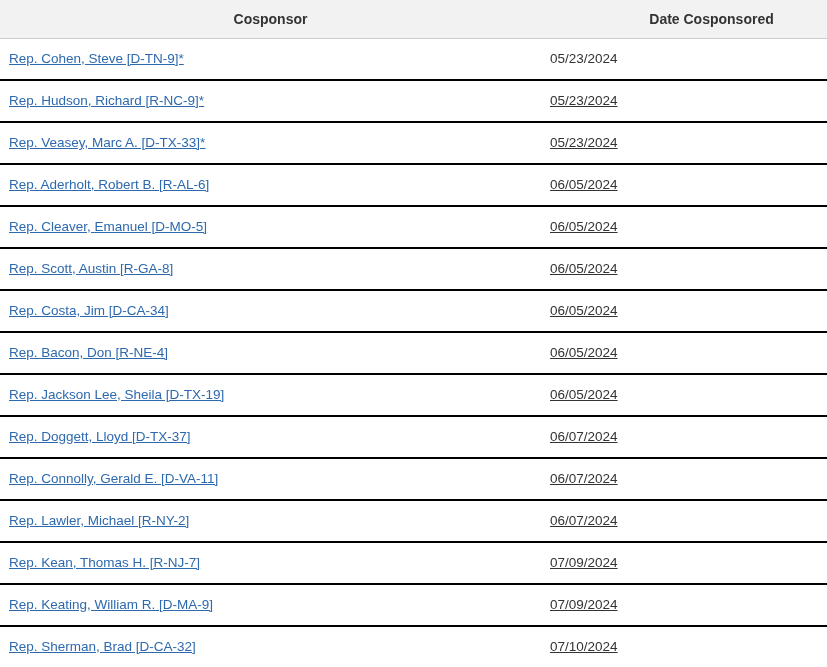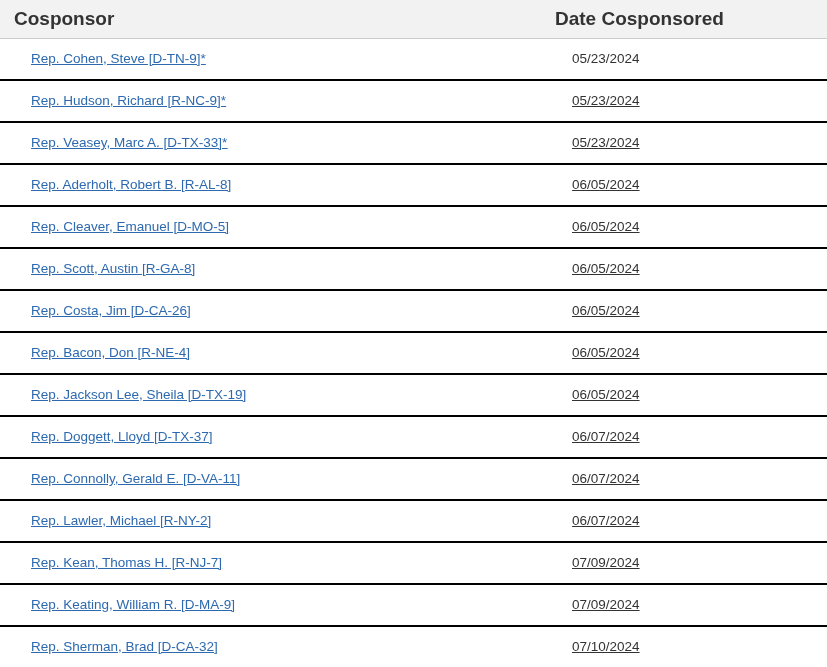--- a/index.html
+++ b/index.html
@@ -17,30 +17,30 @@
     background: #ffffff;
   }
   table.cosponsor-table {
     width: 827px;
     border-collapse: collapse;
     table-layout: fixed;
     border-right: 1px solid #cccccc;
   }
   table.cosponsor-table th {
     background: #f2f2f2;
-    text-align: left;
+    text-align: center;
     font-weight: bold;
     color: #333333;
     padding: 12px 14px;
     line-height: 14px;
     border-bottom: 1px solid #cccccc;
-    font-size: 19px;
+    font-size: 14px;
   }
   table.cosponsor-table td {
-    padding: 13px 31px;
+    padding: 13px 9px;
     line-height: 14px;
     vertical-align: middle;
     font-size: 13.5px;
     color: #333333;
   }
   table.cosponsor-table tbody tr + tr td {
     border-top: 2px solid #000000;
     text-decoration: underline;
   }
   th.col-cosponsor, td.col-cosponsor { width: 513px; }
@@ -79,42 +79,42 @@
 
   <tr>
     <td class="col-cosponsor">
       <a class="cosponsor-link" href="#">Rep. Veasey, Marc A. [D-TX-33]*</a>
     </td>
     <td class="col-date">05/23/2024</td>
   </tr>
 
   <tr>
     <td class="col-cosponsor">
-      <a class="cosponsor-link" href="#">Rep. Aderholt, Robert B. [R-AL-8]</a>
+      <a class="cosponsor-link" href="#">Rep. Aderholt, Robert B. [R-AL-6]</a>
     </td>
     <td class="col-date">06/05/2024</td>
   </tr>
 
   <tr>
     <td class="col-cosponsor">
       <a class="cosponsor-link" href="#">Rep. Cleaver, Emanuel [D-MO-5]</a>
     </td>
     <td class="col-date">06/05/2024</td>
   </tr>
 
   <tr>
     <td class="col-cosponsor">
       <a class="cosponsor-link" href="#">Rep. Scott, Austin [R-GA-8]</a>
     </td>
     <td class="col-date">06/05/2024</td>
   </tr>
 
   <tr>
     <td class="col-cosponsor">
-      <a class="cosponsor-link" href="#">Rep. Costa, Jim [D-CA-26]</a>
+      <a class="cosponsor-link" href="#">Rep. Costa, Jim [D-CA-34]</a>
     </td>
     <td class="col-date">06/05/2024</td>
   </tr>
 
   <tr>
     <td class="col-cosponsor">
       <a class="cosponsor-link" href="#">Rep. Bacon, Don [R-NE-4]</a>
     </td>
     <td class="col-date">06/05/2024</td>
   </tr>

